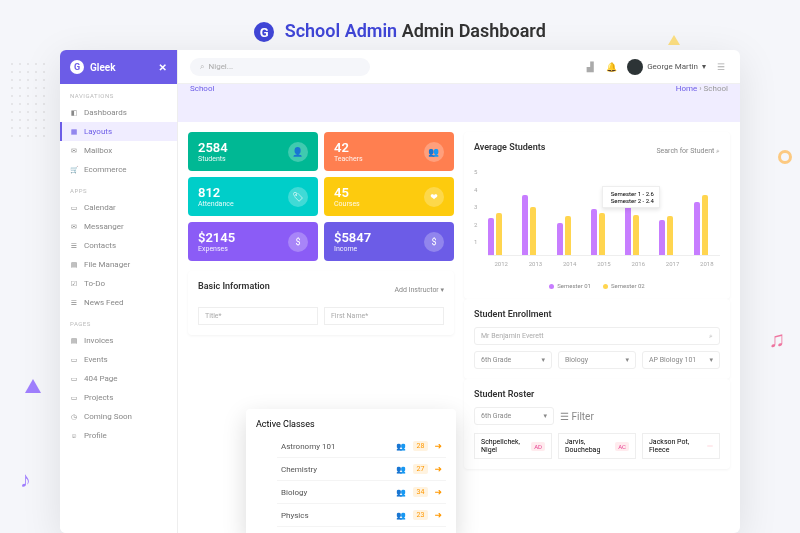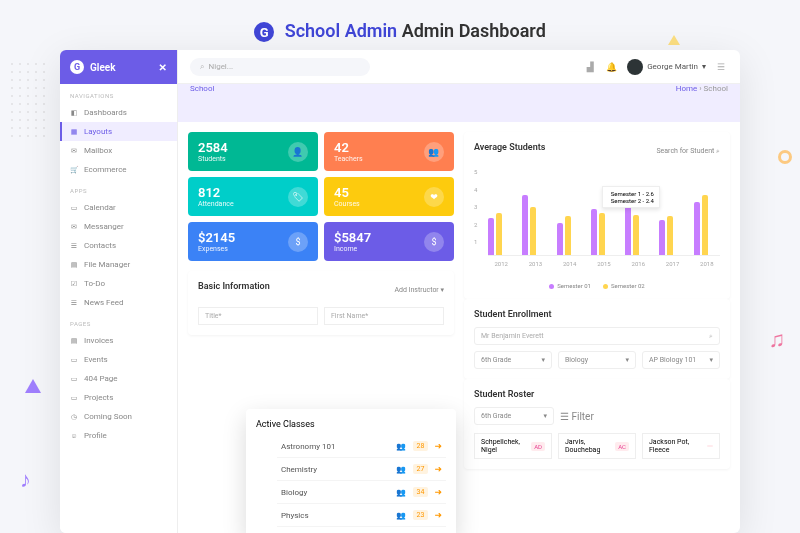--- a/index.html
+++ b/index.html
@@ -42,21 +42,21 @@
 .crumbs .right { margin-left:auto; color:#999; }
 .crumbs .right a { color:#6c5ce7; }
 
 .content { flex:1; padding:10px; display:grid; grid-template-columns:1fr 1fr; gap:10px; overflow:hidden; }
 
 .stats { display:grid; grid-template-columns:1fr 1fr; gap:6px; }
 .stat { border-radius:4px; padding:8px 10px; color:#fff; display:flex; justify-content:space-between; align-items:center; }
 .stat .num { font-size:13px; font-weight:600; }
 .stat .lbl { font-size:7px; opacity:0.9; }
 .stat .circ { width:20px; height:20px; border-radius:50%; background:rgba(255,255,255,0.25); display:flex; align-items:center; justify-content:center; font-size:9px; }
-.c-green{background:#00b894;} .c-orange{background:#ff7f50;} .c-teal{background:#00cec9;} .c-yellow{background:#fdcb0e;} .c-pink{background:#3b82f6;} .c-purple{background:#6c5ce7;}
+.c-green{background:#00b894;} .c-orange{background:#ff7f50;} .c-teal{background:#00cec9;} .c-yellow{background:#fdcb0e;} .c-pink{background:#8b5cf6;} .c-purple{background:#6c5ce7;}
 
 .card { background:#fff; border-radius:4px; box-shadow:0 1px 3px rgba(0,0,0,0.05); padding:10px; font-size:8px; }
 .card h3 { font-size:9px; font-weight:600; color:#333; margin-bottom:8px; }
 .card .head { display:flex; justify-content:space-between; align-items:center; margin-bottom:8px; }
 .card .head .act { font-size:7px; color:#888; }
 
 .chart { height:110px; position:relative; padding-left:14px; }
 .chart .ylab { position:absolute; left:0; font-size:6px; color:#aaa; }
 .chart .bars { display:flex; align-items:flex-end; height:88px; gap:8px; border-bottom:1px solid #eee; }
 .chart .grp { display:flex; gap:2px; align-items:flex-end; flex:1; }

